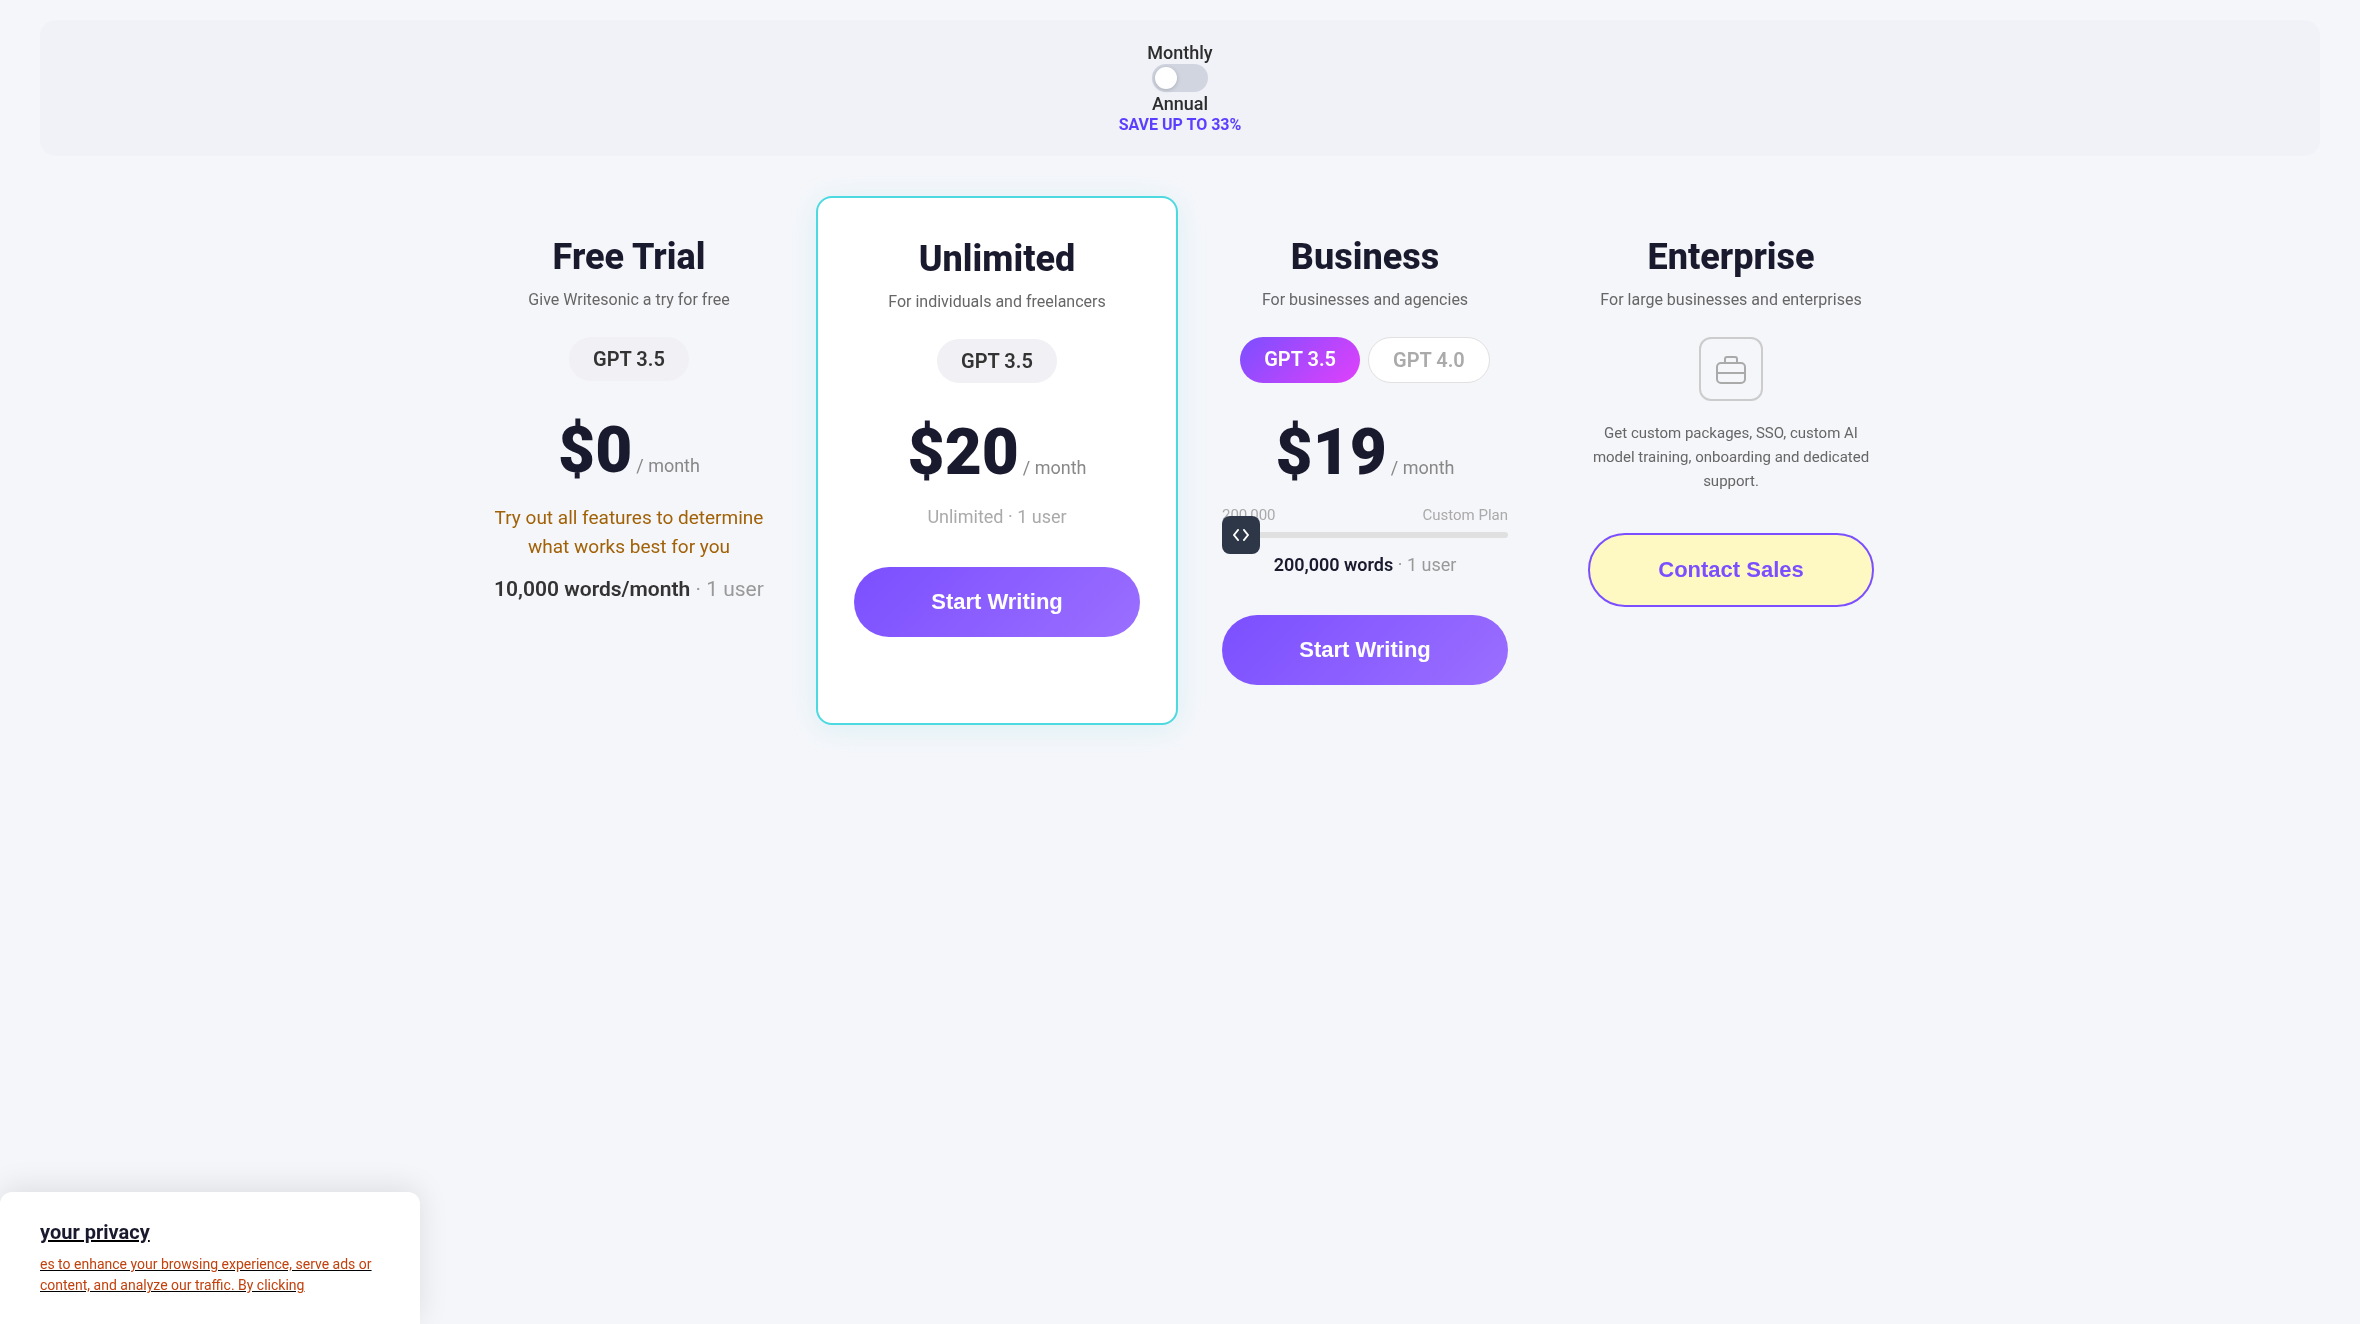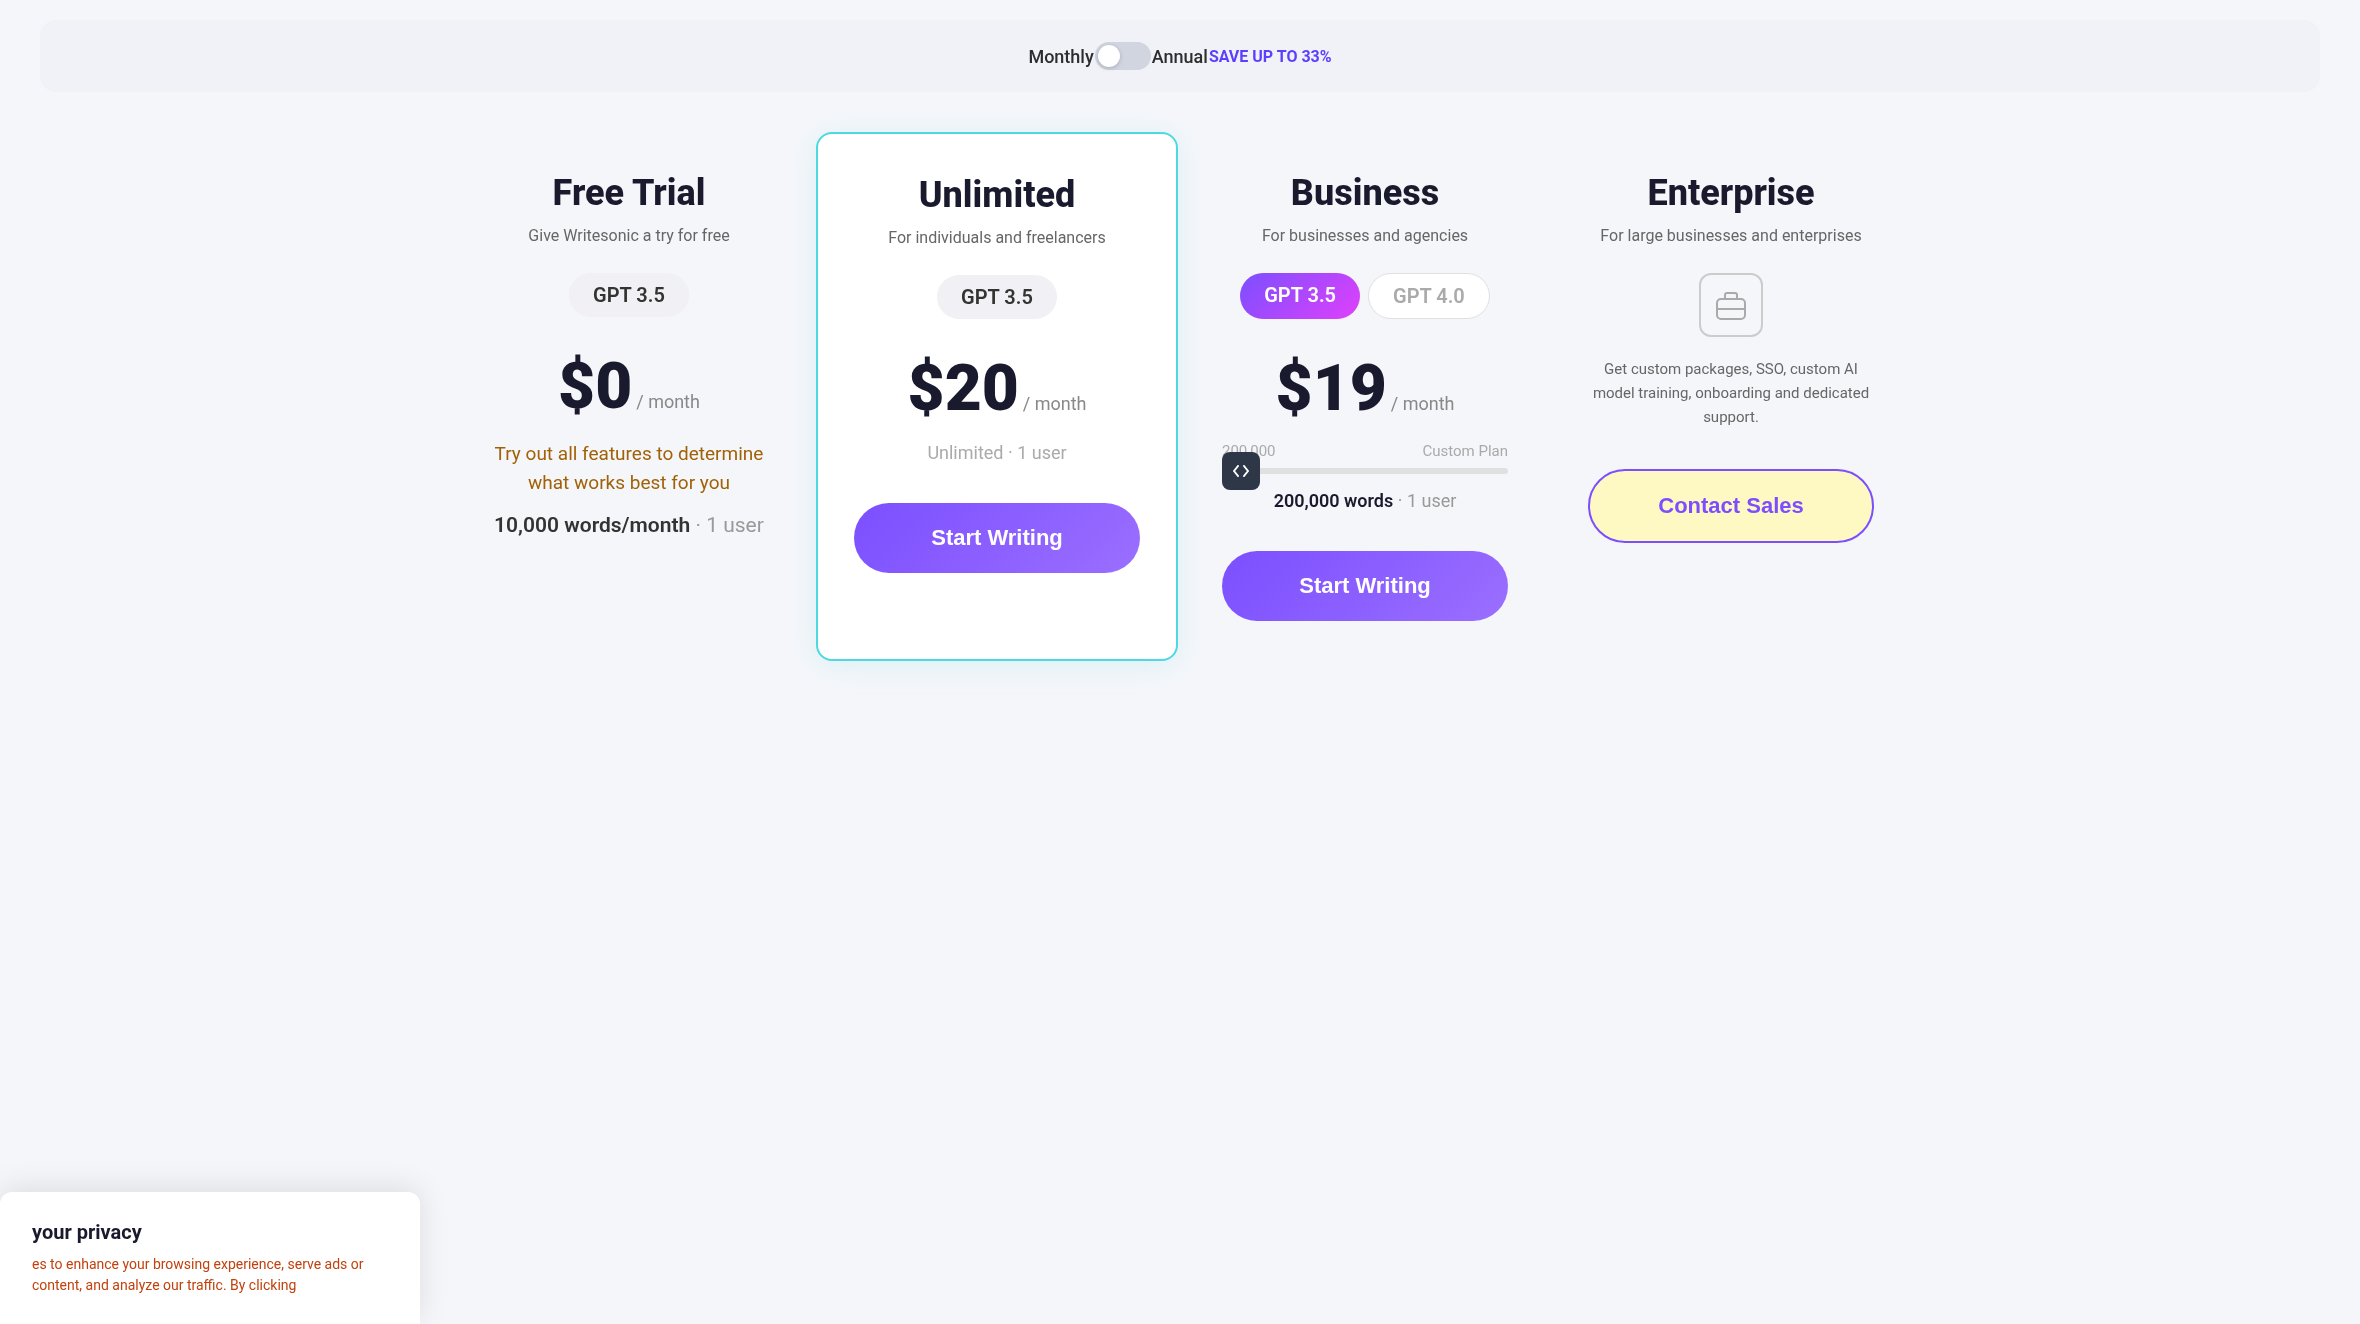--- a/index.html
+++ b/index.html
@@ -12,20 +12,21 @@
 
     .top-bar {
       background: #f0f2f8;
       padding: 22px 0;
       display: flex;
       align-items: center;
       justify-content: center;
       gap: 1px;
       border-radius: 16px;
       margin: 20px 40px 0;
+      flex-direction: column;
     }
 
     .billing-label {
       font-size: 18px;
       font-weight: 500;
       color: #2d2d2d;
     }
 
     .toggle-container {
       position: relative;
@@ -289,23 +290,24 @@
       margin-bottom: 24px;
     }
 
     .privacy-overlay {
       position: fixed;
       bottom: 0;
       left: 0;
       width: 420px;
       background: white;
       border-radius: 12px 12px 0 0;
-      padding: 28px 32px;
+      padding: 28px 40px;
       box-shadow: 0 -4px 30px rgba(0,0,0,0.1);
       z-index: 10;
+      text-decoration: underline;
     }
 
     .privacy-title {
       font-size: 20px;
       font-weight: 700;
       color: #1a1a2e;
       margin-bottom: 10px;
     }
 
     .privacy-text {

